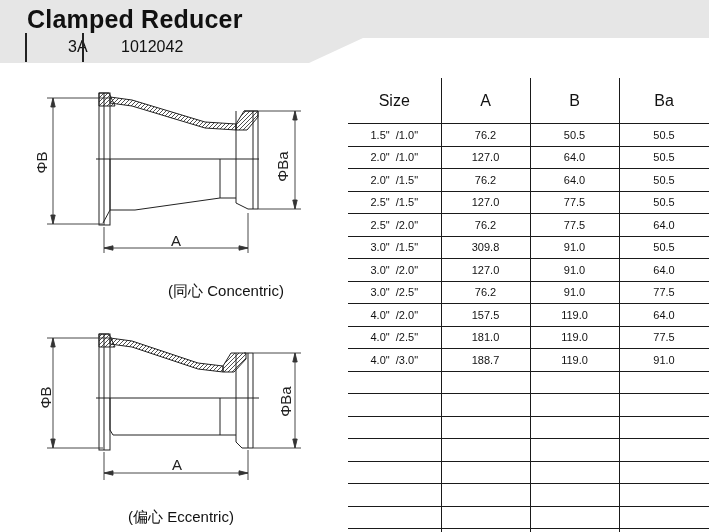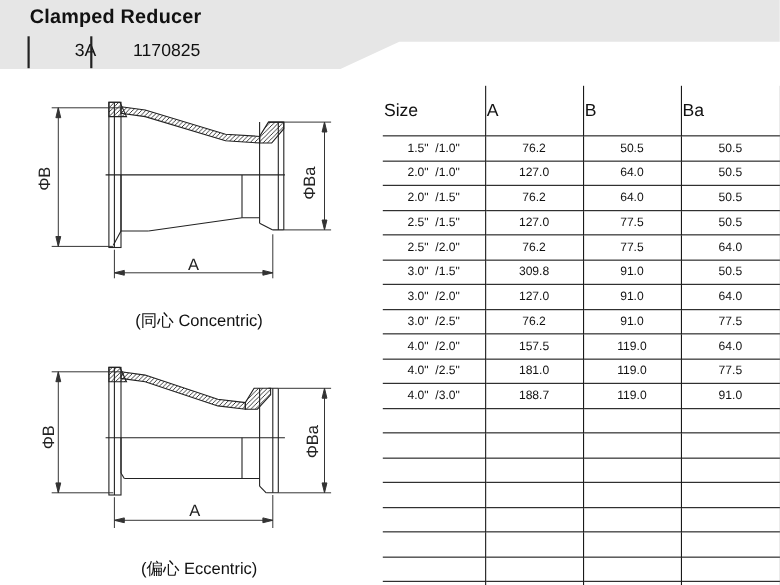--- a/index.html
+++ b/index.html
@@ -5,52 +5,52 @@
   html,body{margin:0;padding:0;}
   body{
     width:709px;height:532px;position:relative;overflow:hidden;
     background:#fff;font-family:"Liberation Sans", sans-serif;color:#111;
   }
   
   .banner{
     position:absolute;left:0;top:0;width:709px;height:63px;background:#e6e6e6;
     clip-path:polygon(0 0,709px 0,709px 38px,363px 38px,309px 63px,0 63px);
   }
-  .title{position:absolute;left:27px;top:5px;font-size:18px;font-weight:bold;letter-spacing:.2px;}
+  .title{position:absolute;left:27px;top:5px;font-size:25px;font-weight:bold;letter-spacing:.2px;}
   .subbar{position:absolute;top:33px;width:2px;height:29px;background:#222;}
   .sub-text{position:absolute;top:38px;font-size:16px;margin-left:31px;}
   
   .drawing{position:absolute;left:0;}
   .dim-label{position:absolute;font-size:15px;color:#222;width:40px;text-align:center;line-height:17px;height:17px;}
   .rot{transform:rotate(-90deg);}
   .caption{position:absolute;left:0;width:362px;text-align:center;font-size:15px;color:#111;}
   
   table.spec{
     position:absolute;left:348px;top:78px;width:361px;
     border-collapse:collapse;table-layout:fixed;
   }
   table.spec th{
-    height:43px;font-weight:normal;font-size:16px;text-align:left;vertical-align:middle;
+    height:43px;font-weight:normal;font-size:16px;text-align:center;vertical-align:middle;
     border-right:1px solid #1a1a1a;border-bottom:1px solid #1a1a1a;
   }
   table.spec td{
     height:21.5px;font-size:11px;text-align:center;vertical-align:middle;
     border-right:1px solid #1a1a1a;border-bottom:1px solid #1a1a1a;
     white-space:pre;overflow:hidden;padding:0;
   }
 </style>
 </head>
 <body>
 
 <div class="banner" style="background: rgb(230, 230, 230);"></div>
 <div class="title">Clamped Reducer</div>
 <div class="subbar" style="left:25px;"></div>
 <div class="sub-text" style="left:37px;">3A</div>
 <div class="subbar" style="left:82px;"></div>
-<div class="sub-text" style="left:90px;">1170825</div>
+<div class="sub-text" style="left:90px;">1012042</div>
 
 <svg class="drawing" style="top:85px;" width="340" height="180" viewBox="0 0 340 180">
   <defs>
     <pattern id="h1" patternUnits="userSpaceOnUse" width="4" height="4">
       <path d="M0,4 l4,-4" stroke="#222" stroke-width="0.8"></path>
     </pattern>
   </defs>
   <g stroke="#222" stroke-width="1" fill="none">
 
     <rect x="99" y="8" width="11" height="132"></rect>
@@ -93,21 +93,21 @@
     <line x1="104" y1="142" x2="104" y2="168"></line>
     <line x1="248" y1="128" x2="248" y2="168"></line>
     <line x1="104" y1="163" x2="248" y2="163"></line>
     <polygon points="104,163 113,160.8 113,165.2"></polygon>
     <polygon points="248,163 239,160.8 239,165.2"></polygon>
   </g>
 </svg>
 <div class="dim-label rot" style="left:21px;top:154px;">ΦB</div>
 <div class="dim-label rot" style="left:262px;top:158px;">ΦBa</div>
 <div class="dim-label" style="left:156px;top:232px;">A</div>
-<div class="caption" style="top:282px;">(同心 Concentric)</div>
+<div class="caption" style="top:282px;padding-left:45px;">(同心 Concentric)</div>
 
 <svg class="drawing" style="top:320px;" width="340" height="175" viewBox="0 0 340 175">
   <defs>
     <pattern id="h2" patternUnits="userSpaceOnUse" width="4" height="4">
       <path d="M0,4 l4,-4" stroke="#222" stroke-width="0.8"></path>
     </pattern>
   </defs>
   <g stroke="#222" stroke-width="1" fill="none">
 
     <rect x="99" y="14" width="11" height="116"></rect>

